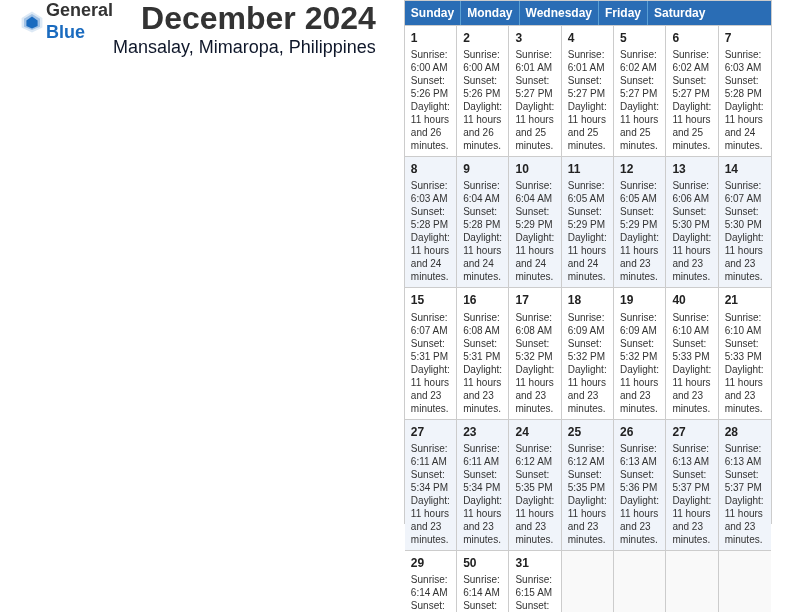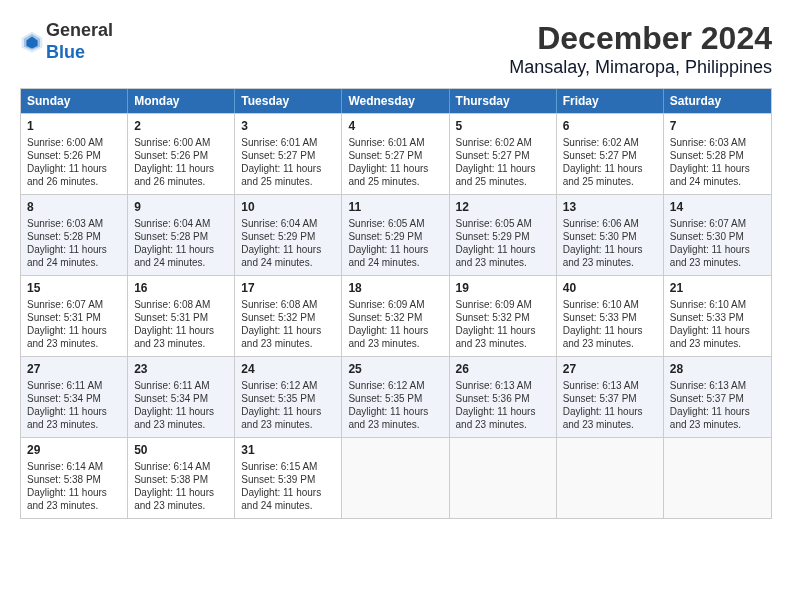--- a/index.html
+++ b/index.html
@@ -6,23 +6,23 @@
     body {
       font-family: Arial, sans-serif;
       background: #fff;
       width: 792px;
       height: 612px;
       overflow: hidden;
     }
     .page {
       width: 792px;
       height: 524px;
-      padding: 20px 20px;
-      display: flex;
-      flex-direction: column;
+      padding: 0 20px;
+      display: flex;
+      flex-direction: row;
     }
     .header {
       display: flex;
       justify-content: space-between;
       align-items: flex-start;
       margin-bottom: 10px;
     }
     .logo-area {
       display: flex;
       align-items: center;
@@ -53,20 +53,21 @@
     }
     .location {
       font-size: 18px;
       color: #0f172a;
     }
     .calendar {
       flex: 1;
       display: flex;
       flex-direction: column;
       border: 1px solid #ccc;
+      margin-left: 28px;
     }
     .cal-header {
       display: grid;
       grid-template-columns: repeat(7, 1fr);
       background: #2a6db5;
     }
     .cal-header-cell {
       color: white;
       font-size: 12px;
       font-weight: bold;
@@ -137,23 +138,21 @@
     <div class="title-area">
       <div class="month-title">December 2024</div>
       <div class="location">Mansalay, Mimaropa, Philippines</div>
     </div>
   </div>
 
   <div class="calendar">
     <div class="cal-header">
       <div class="cal-header-cell">Sunday</div>
       <div class="cal-header-cell">Monday</div>
-      <div class="cal-header-cell">Tuesday</div>
       <div class="cal-header-cell">Wednesday</div>
-      <div class="cal-header-cell">Thursday</div>
       <div class="cal-header-cell">Friday</div>
       <div class="cal-header-cell">Saturday</div>
     </div>
     <div class="cal-body" id="cal-body">
     <div class="cal-week">
           <div class="cal-cell">
             <div class="day-num">1</div>
             <div class="day-info" style="white-space: pre-line;">Sunrise: 6:00 AM
 Sunset: 5:26 PM
 Daylight: 11 hours and 26 minutes.</div>

